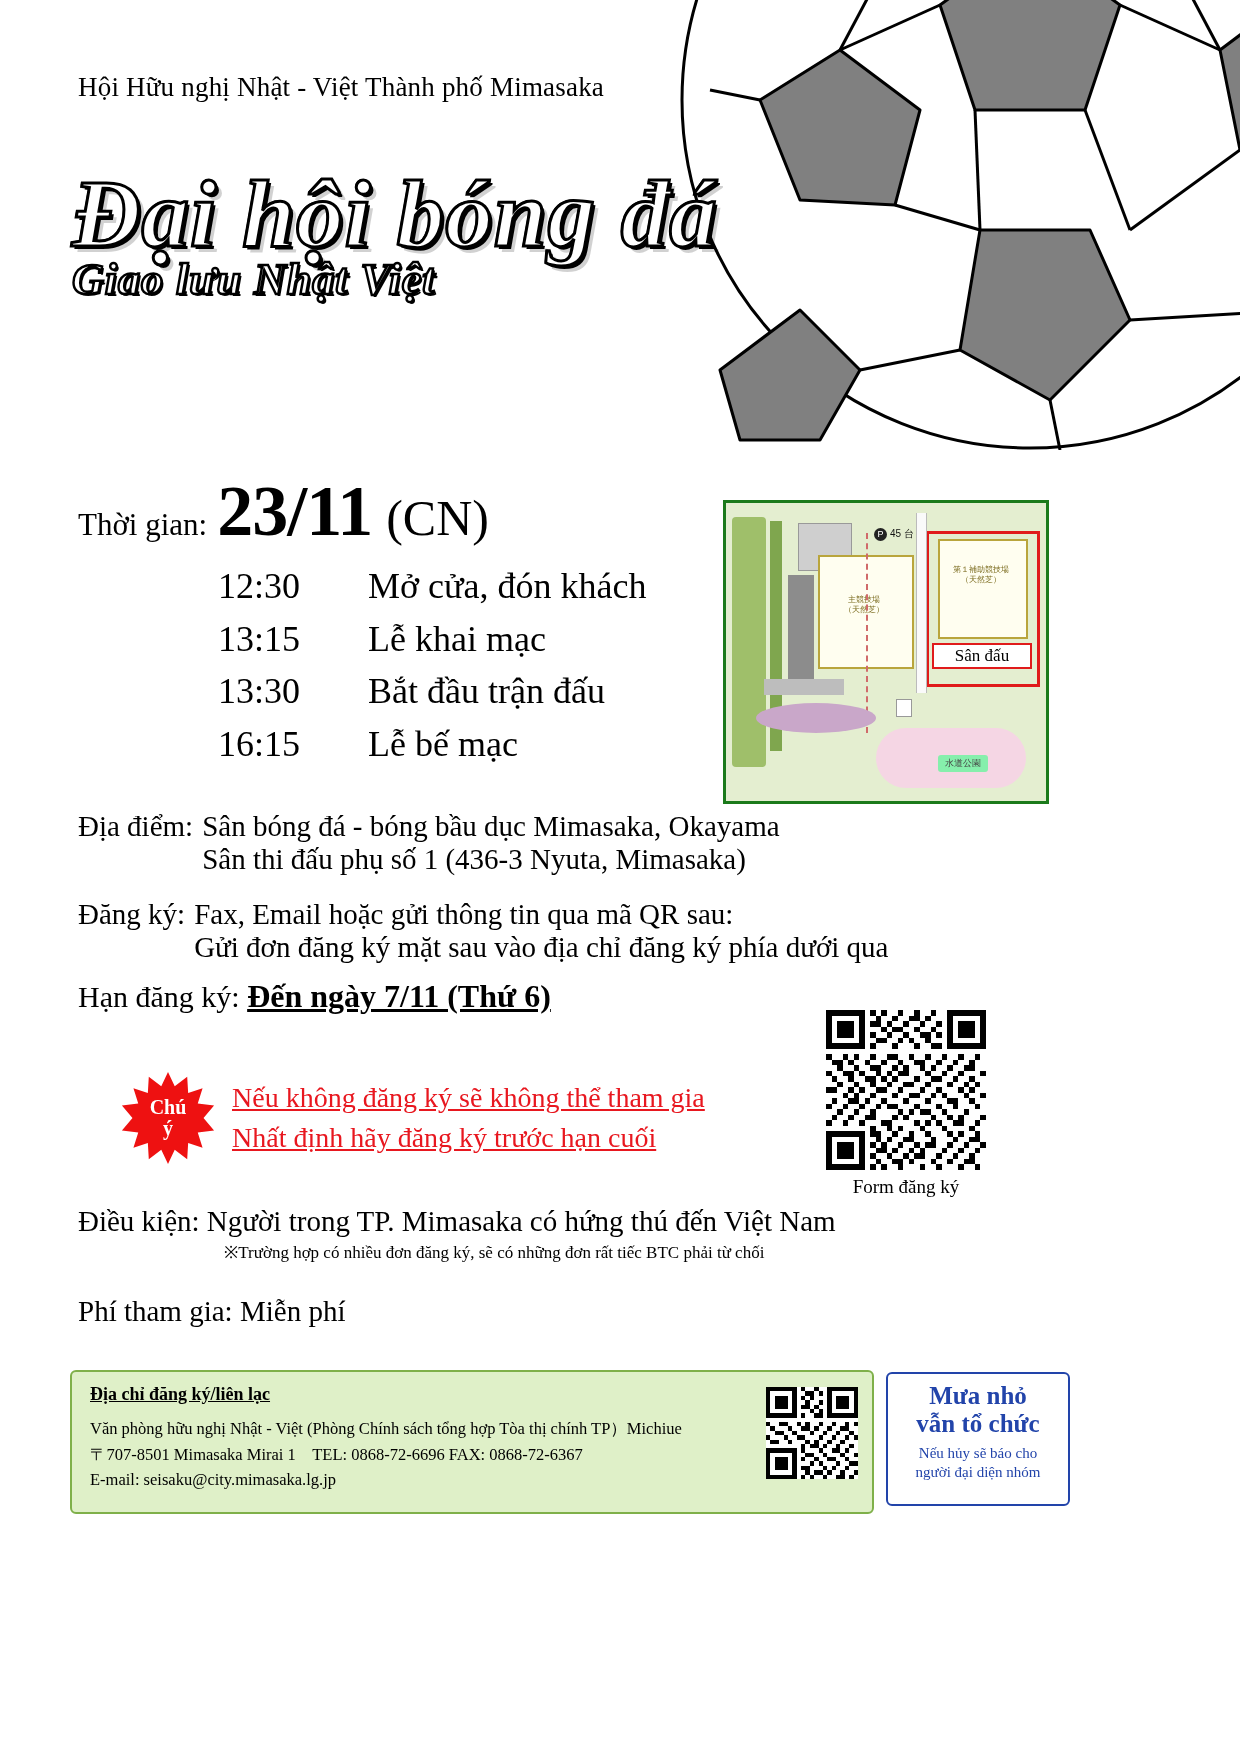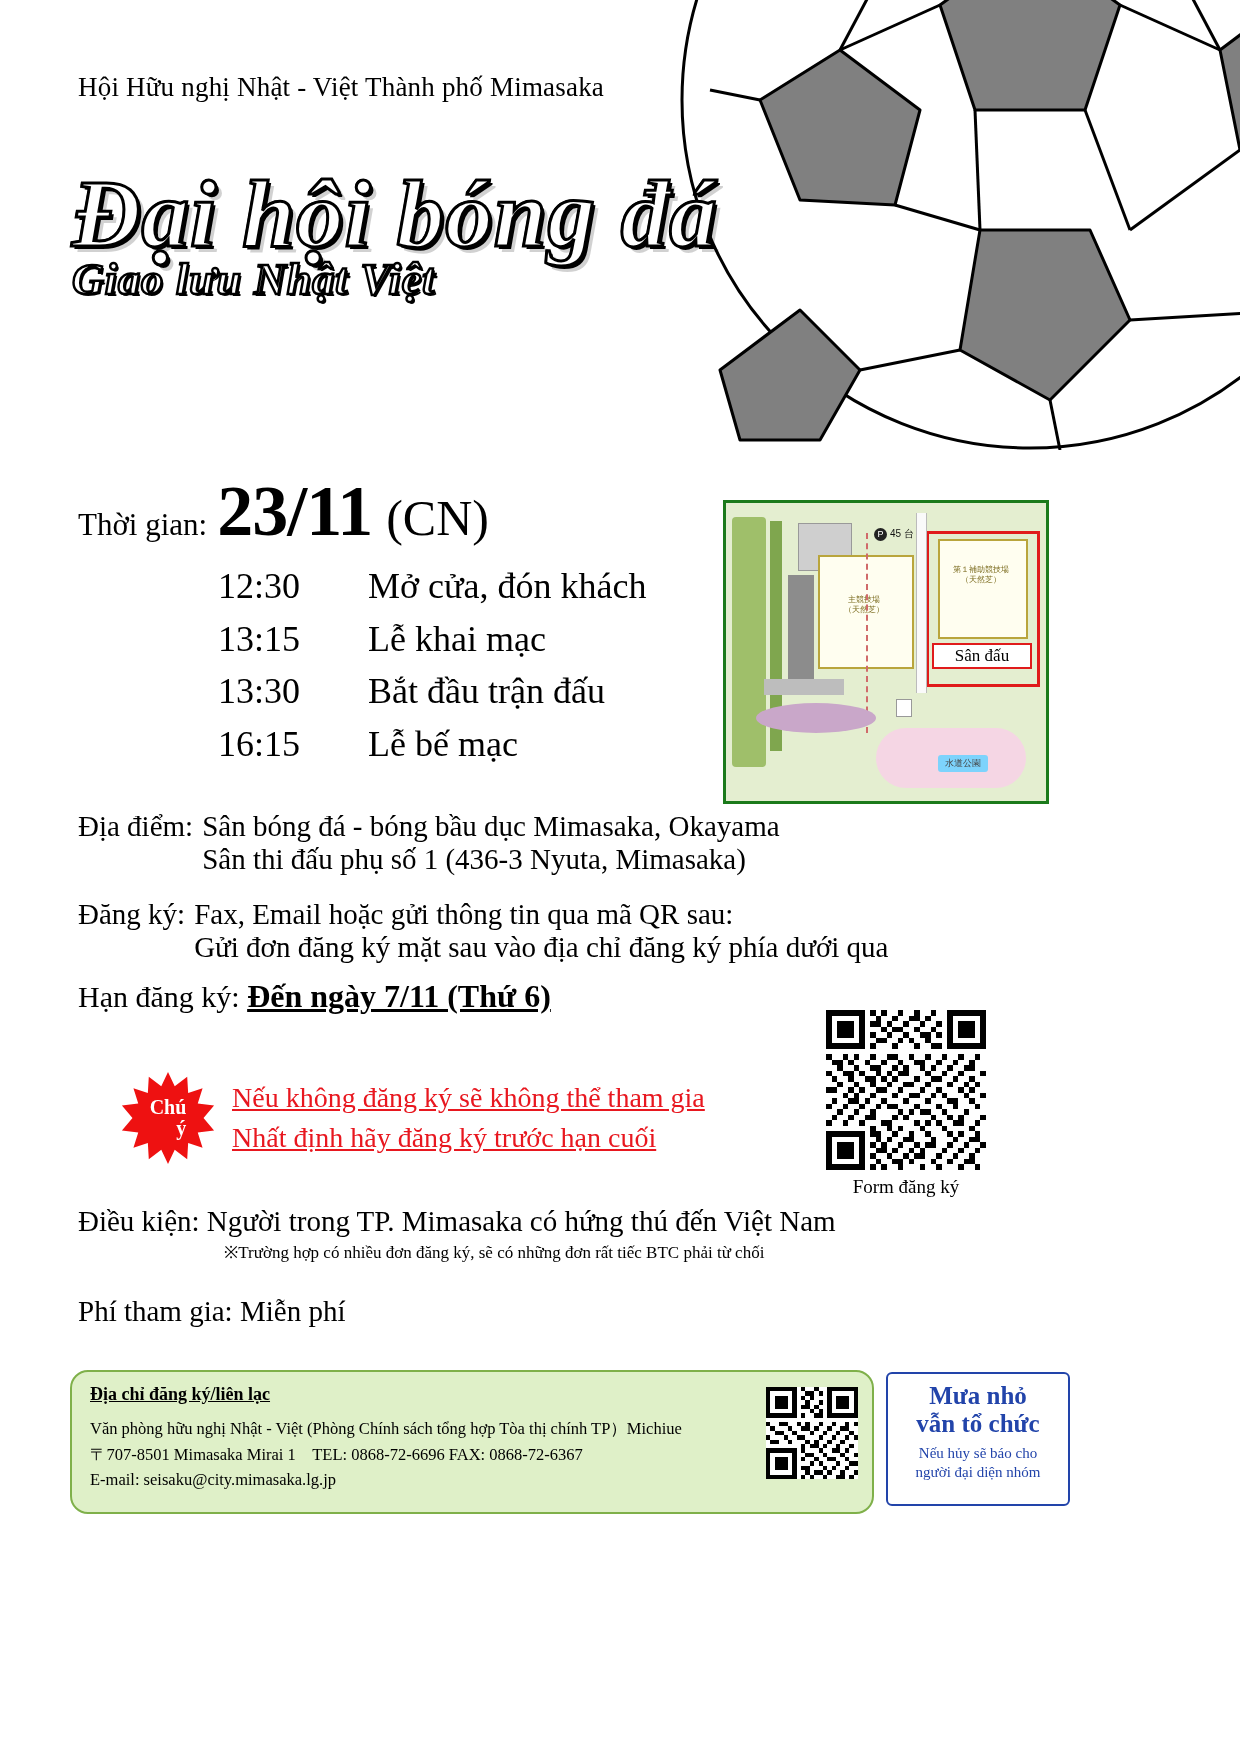--- a/index.html
+++ b/index.html
@@ -91,21 +91,21 @@
     border:3px solid #e01b1b;
   }
   .map-sandau {
     position:absolute; left:206px; top:140px; width:96px;
     border:2px solid #e01b1b; background:#fff;
     text-align:center; font-family:"Liberation Serif", serif;
     font-size:17px; color:#000; padding:1px 0;
   }
   .map-park {
     position:absolute; left:212px; top:252px;
-    background:#7dd3fc; border-radius:3px; padding:2px 7px;
+    background:#86efac; border-radius:3px; padding:2px 7px;
     font-size:9px; color:#444; font-family:Liberation Serif, serif;
   }
   .map-p {
     position:absolute; left:148px; top:24px;
     font-size:10px; font-family:"Liberation Sans", sans-serif; color:#111;
   }
   .map-p .pmark {
     display:inline-block; width:13px; height:13px; border-radius:50%;
     background:#222; color:#fff; font-size:9px; text-align:center;
     line-height:13px; margin-right:3px; vertical-align:middle;
@@ -131,21 +131,21 @@
 
   
   .warn-wrap {
     position:absolute; left:120px; top:1070px; z-index:3;
     display:flex; align-items:center;
   }
   .starburst {
     position:relative; width:96px; height:96px;
     display:flex; align-items:center; justify-content:center;
     color:#fff; font-family:"Liberation Serif", serif;
-    font-weight:bold; font-size:20px; line-height:1.05; text-align:right;
+    font-weight:bold; font-size:20px; line-height:1.05; text-align:center;
   }
   .starburst svg { position:absolute; inset:0; }
   .starburst span { position:relative; z-index:2; }
   .warn-text {
     margin-left:16px; color:#e8171f; font-size:28px; line-height:1.42;
   }
   .warn-text .ln { display:block; text-decoration:underline; }
 
   
   .qr-big {
@@ -164,21 +164,21 @@
   .cond-main { font-size:29px; }
   .cond-note { font-size:17px; margin-left:146px; margin-top:2px; }
   .fee {
     position:absolute; left:78px; top:1295px; font-size:29px; z-index:3;
   }
 
   
   .footer {
     position:absolute; left:70px; top:1370px;
     width:800px; height:140px;
-    background:#dff0c8; border:2px solid #7fb04a; border-radius:18px;
+    background:#dff0c8; border:2px solid #7fb04a; border-radius:6px;
     z-index:3;
   }
   .footer-title {
     position:absolute; left:18px; top:12px;
     font-size:18px; font-weight:bold; text-decoration:underline;
   }
   .footer-lines {
     position:absolute; left:18px; top:44px; font-size:16.5px; line-height:1.55;
   }
   .footer-qr {

